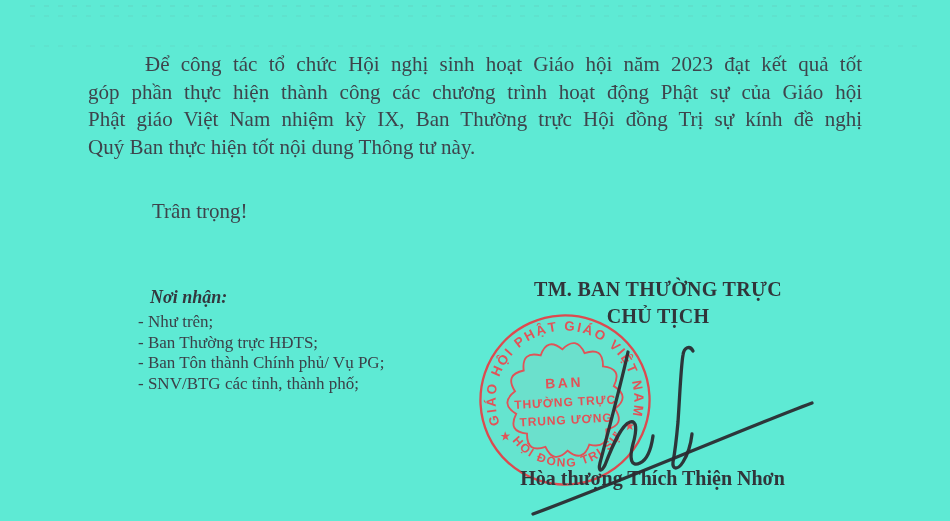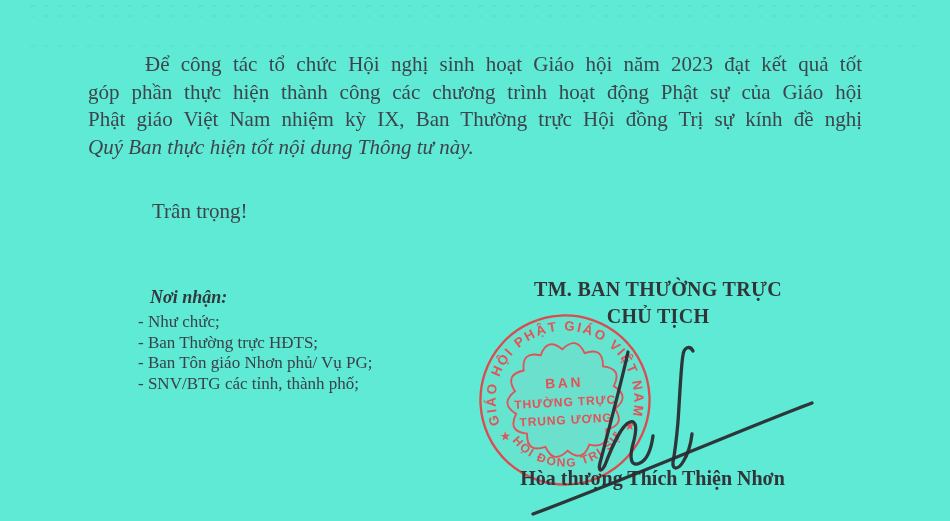--- a/index.html
+++ b/index.html
@@ -15,21 +15,21 @@
   .n1{top:5px; opacity:.10;}
   .n2{top:15px; opacity:.08;}
   .n3{top:45px; opacity:.07;}
 
   .body-par{
     position:absolute; left:88px; top:51px; width:774px;
     font-size:21px; line-height:27.6px; color:#3e444c;
   }
   .jline{text-align:justify; text-align-last:justify;}
   .jline.first{padding-left:57px;}
-  .jline.last{text-align:left; text-align-last:left;font-style:italic;}
+  .jline.last{text-align:left; text-align-last:left;}
 
   .closing{position:absolute; left:152px; top:199px; font-size:21px; color:#3e444c;font-family:Liberation Serif, serif;}
 
   .recipients{position:absolute; left:90px; top:287px; color:#3b4149;margin-left:48px;}
   .recipients .head{font-size:18px; font-weight:bold; font-style:italic; margin:0 0 4px 12px; color:#33383e;}
   .recipients .item{font-size:17px; line-height:20.7px;}
 
   .authority{
     position:absolute; left:508px; top:276px; width:300px;
     text-align:center; font-weight:bold; font-size:20px; line-height:26.5px;
@@ -60,23 +60,23 @@
     <div class="jline first">Để công tác tổ chức Hội nghị sinh hoạt Giáo hội năm 2023 đạt kết quả tốt</div>
     <div class="jline">góp phần thực hiện thành công các chương trình hoạt động Phật sự của Giáo hội</div>
     <div class="jline">Phật giáo Việt Nam nhiệm kỳ IX, Ban Thường trực Hội đồng Trị sự kính đề nghị</div>
     <div class="jline last">Quý Ban thực hiện tốt nội dung Thông tư này.</div>
   </div>
 
   <div class="closing">Trân trọng!</div>
 
   <div class="recipients">
     <div class="head">Nơi nhận:</div>
-    <div class="item">- Như chức;</div>
+    <div class="item">- Như trên;</div>
     <div class="item">- Ban Thường trực HĐTS;</div>
-    <div class="item">- Ban Tôn giáo Nhơn phủ/ Vụ PG;</div>
+    <div class="item">- Ban Tôn thành Chính phủ/ Vụ PG;</div>
     <div class="item">- SNV/BTG các tỉnh, thành phố;</div>
   </div>
 
   <div class="authority">
     <div>TM. BAN THƯỜNG TRỰC</div>
     <div>CHỦ TỊCH</div>
   </div>
 
   <svg class="seal" viewBox="0 0 200 200">
     <defs>

